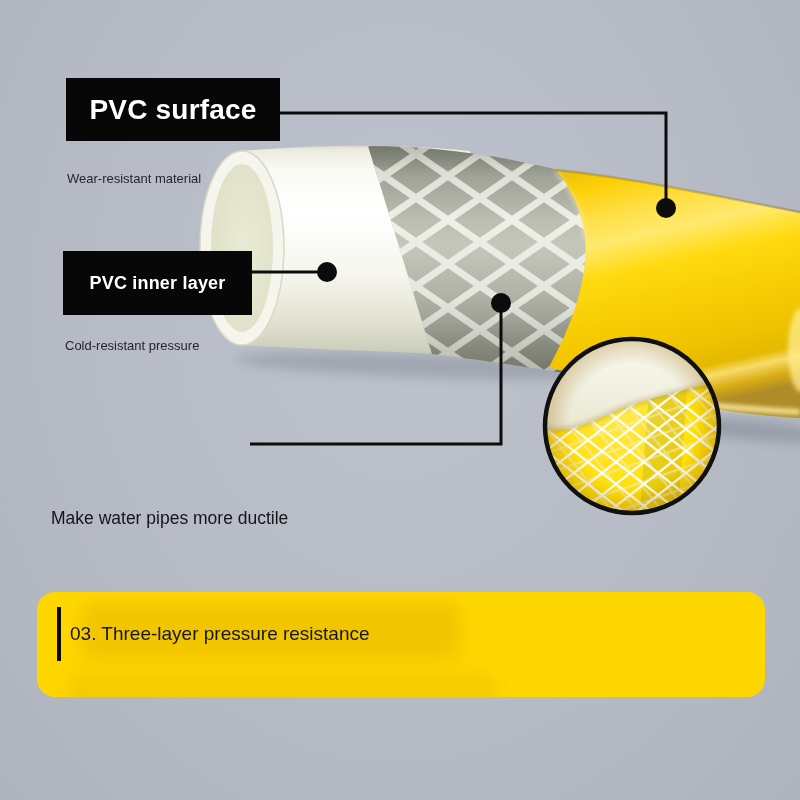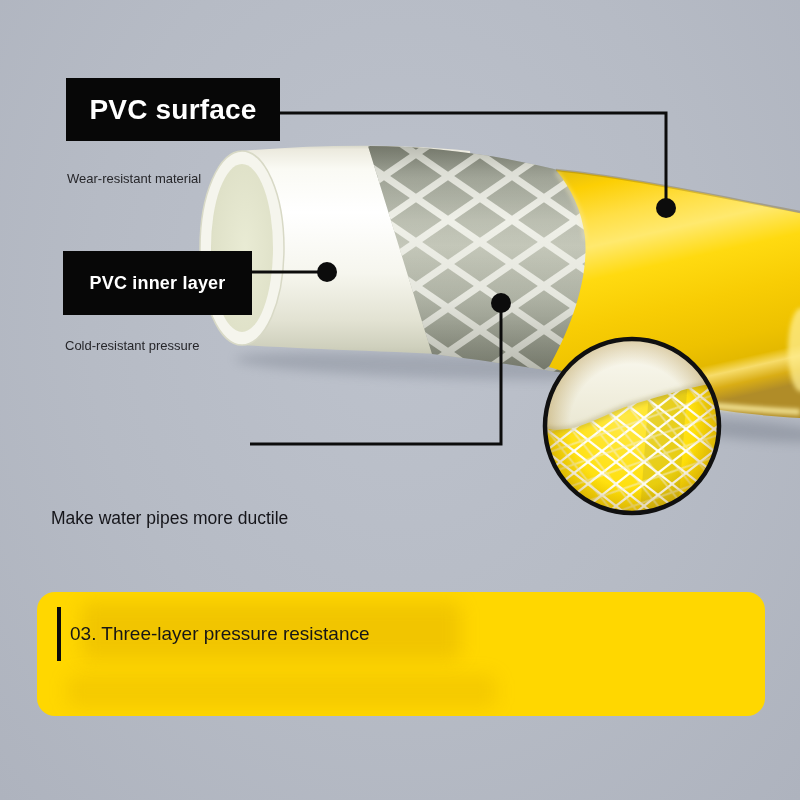--- a/index.html
+++ b/index.html
@@ -18,21 +18,21 @@
   .lb1{left:66px;top:78px;width:214px;height:63px;font-size:28px;}
   .lb2{left:63px;top:240px;width:189px;height:64px;font-size:18px;margin-top:11px;}
   .lb3{left:62px;top:413px;width:188px;height:60px;font-size:23px;}
   
   .caption{position:absolute;color:#26262a;white-space:nowrap;margin-top:8px;}
   .c1{left:67px;top:163px;font-size:13px;}
   .c2{left:65px;top:330px;font-size:13px;}
   .c3{left:51px;top:500px;font-size:17.5px;color:#15151a;}
   
   .banner{
-    position:absolute;left:37px;top:592px;width:728px;height:124px;
+    position:absolute;left:37px;top:592px;width:728px;height:105px;
     background:#ffd700;border-radius:18px;overflow:hidden;
   }
   .banner-blob{position:absolute;filter:blur(9px);border-radius:10px;background:rgba(190,135,0,.22);}
   .bb1{left:44px;top:10px;width:380px;height:58px;}
   .bb2{left:30px;top:82px;width:430px;height:34px;background:rgba(190,135,0,.16);}
   .banner-bar{position:absolute;left:20px;top:15px;width:4px;height:54px;background:#0a0a0a;}
   .banner-title{position:absolute;left:33px;top:31px;font-size:19px;color:#161616;white-space:nowrap;}
   .banner-subtitle{position:absolute;left:25px;top:83px;font-size:12.5px;color:#1f1f1f;white-space:nowrap;}
 </style>
 </head>

